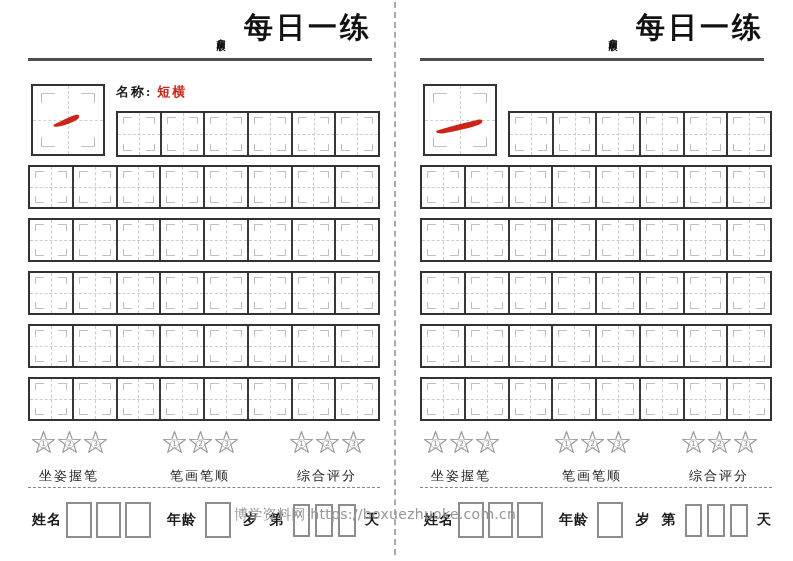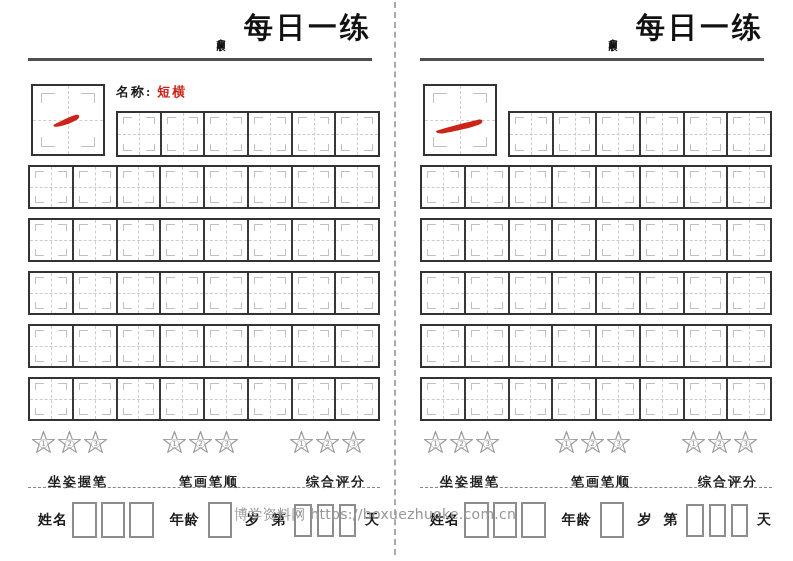--- a/index.html
+++ b/index.html
@@ -35,28 +35,28 @@
   .pbox::before{content:"";position:absolute;left:0;right:0;top:50%;border-top:1px dashed #cccccc;}
   .pbox::after{content:"";position:absolute;top:0;bottom:0;left:50%;border-left:1px dashed #cccccc;}
   .bk{position:absolute;width:8px;height:6px;border:0 solid #c0c0c0;z-index:1;}
   .tl{left:5px;top:4px;border-left-width:1px;border-top-width:1px;}
   .tr{right:5px;top:4px;border-right-width:1px;border-top-width:1px;}
   .bl{left:5px;bottom:4px;border-left-width:1px;border-bottom-width:1px;}
   .br{right:5px;bottom:4px;border-right-width:1px;border-bottom-width:1px;}
   
   .sgroup{position:absolute;top:430px;width:78px;text-align:center;}
   .sicons{display:flex;justify-content:center;gap:1px;height:26px;}
-  .slabel{margin-top:17px;font-size:13px;font-weight:bold;letter-spacing:2px;color:#222;text-align:right;}
+  .slabel{margin-top:11px;font-size:13px;font-weight:normal;letter-spacing:2px;color:#222;}
   
   .dline{position:absolute;top:487px;left:0;width:352px;border-top:1px dashed #878787;}
   .footer{position:absolute;top:502px;left:0;width:352px;display:flex;align-items:center;}
   .f-label{font-size:14px;font-weight:bold;letter-spacing:1px;white-space:nowrap;}
   .fb{width:29px;height:36px;border:2px solid #8d8d8d;box-sizing:border-box;margin-left:4px;background:#fff;}
   .fd{width:20px;height:33px;border:2px solid #8d8d8d;box-sizing:border-box;margin-left:5px;background:#fff;}
-  .ml4{margin-left:10px;} .ml8{margin-left:8px;} .ml9{margin-left:9px;}
+  .ml4{margin-left:4px;} .ml8{margin-left:8px;} .ml9{margin-left:9px;}
   .ml11{margin-left:11px;} .ml13{margin-left:13px;} .ml16{margin-left:16px;}
 </style>
 </head>
 <body>
 
 <div class="sheet">
   <div class="divider"></div>
   <div class="watermark">博学资料网 https://boxuezhuoke.com.cn</div>
 
   <section class="page" style="left:28px">

